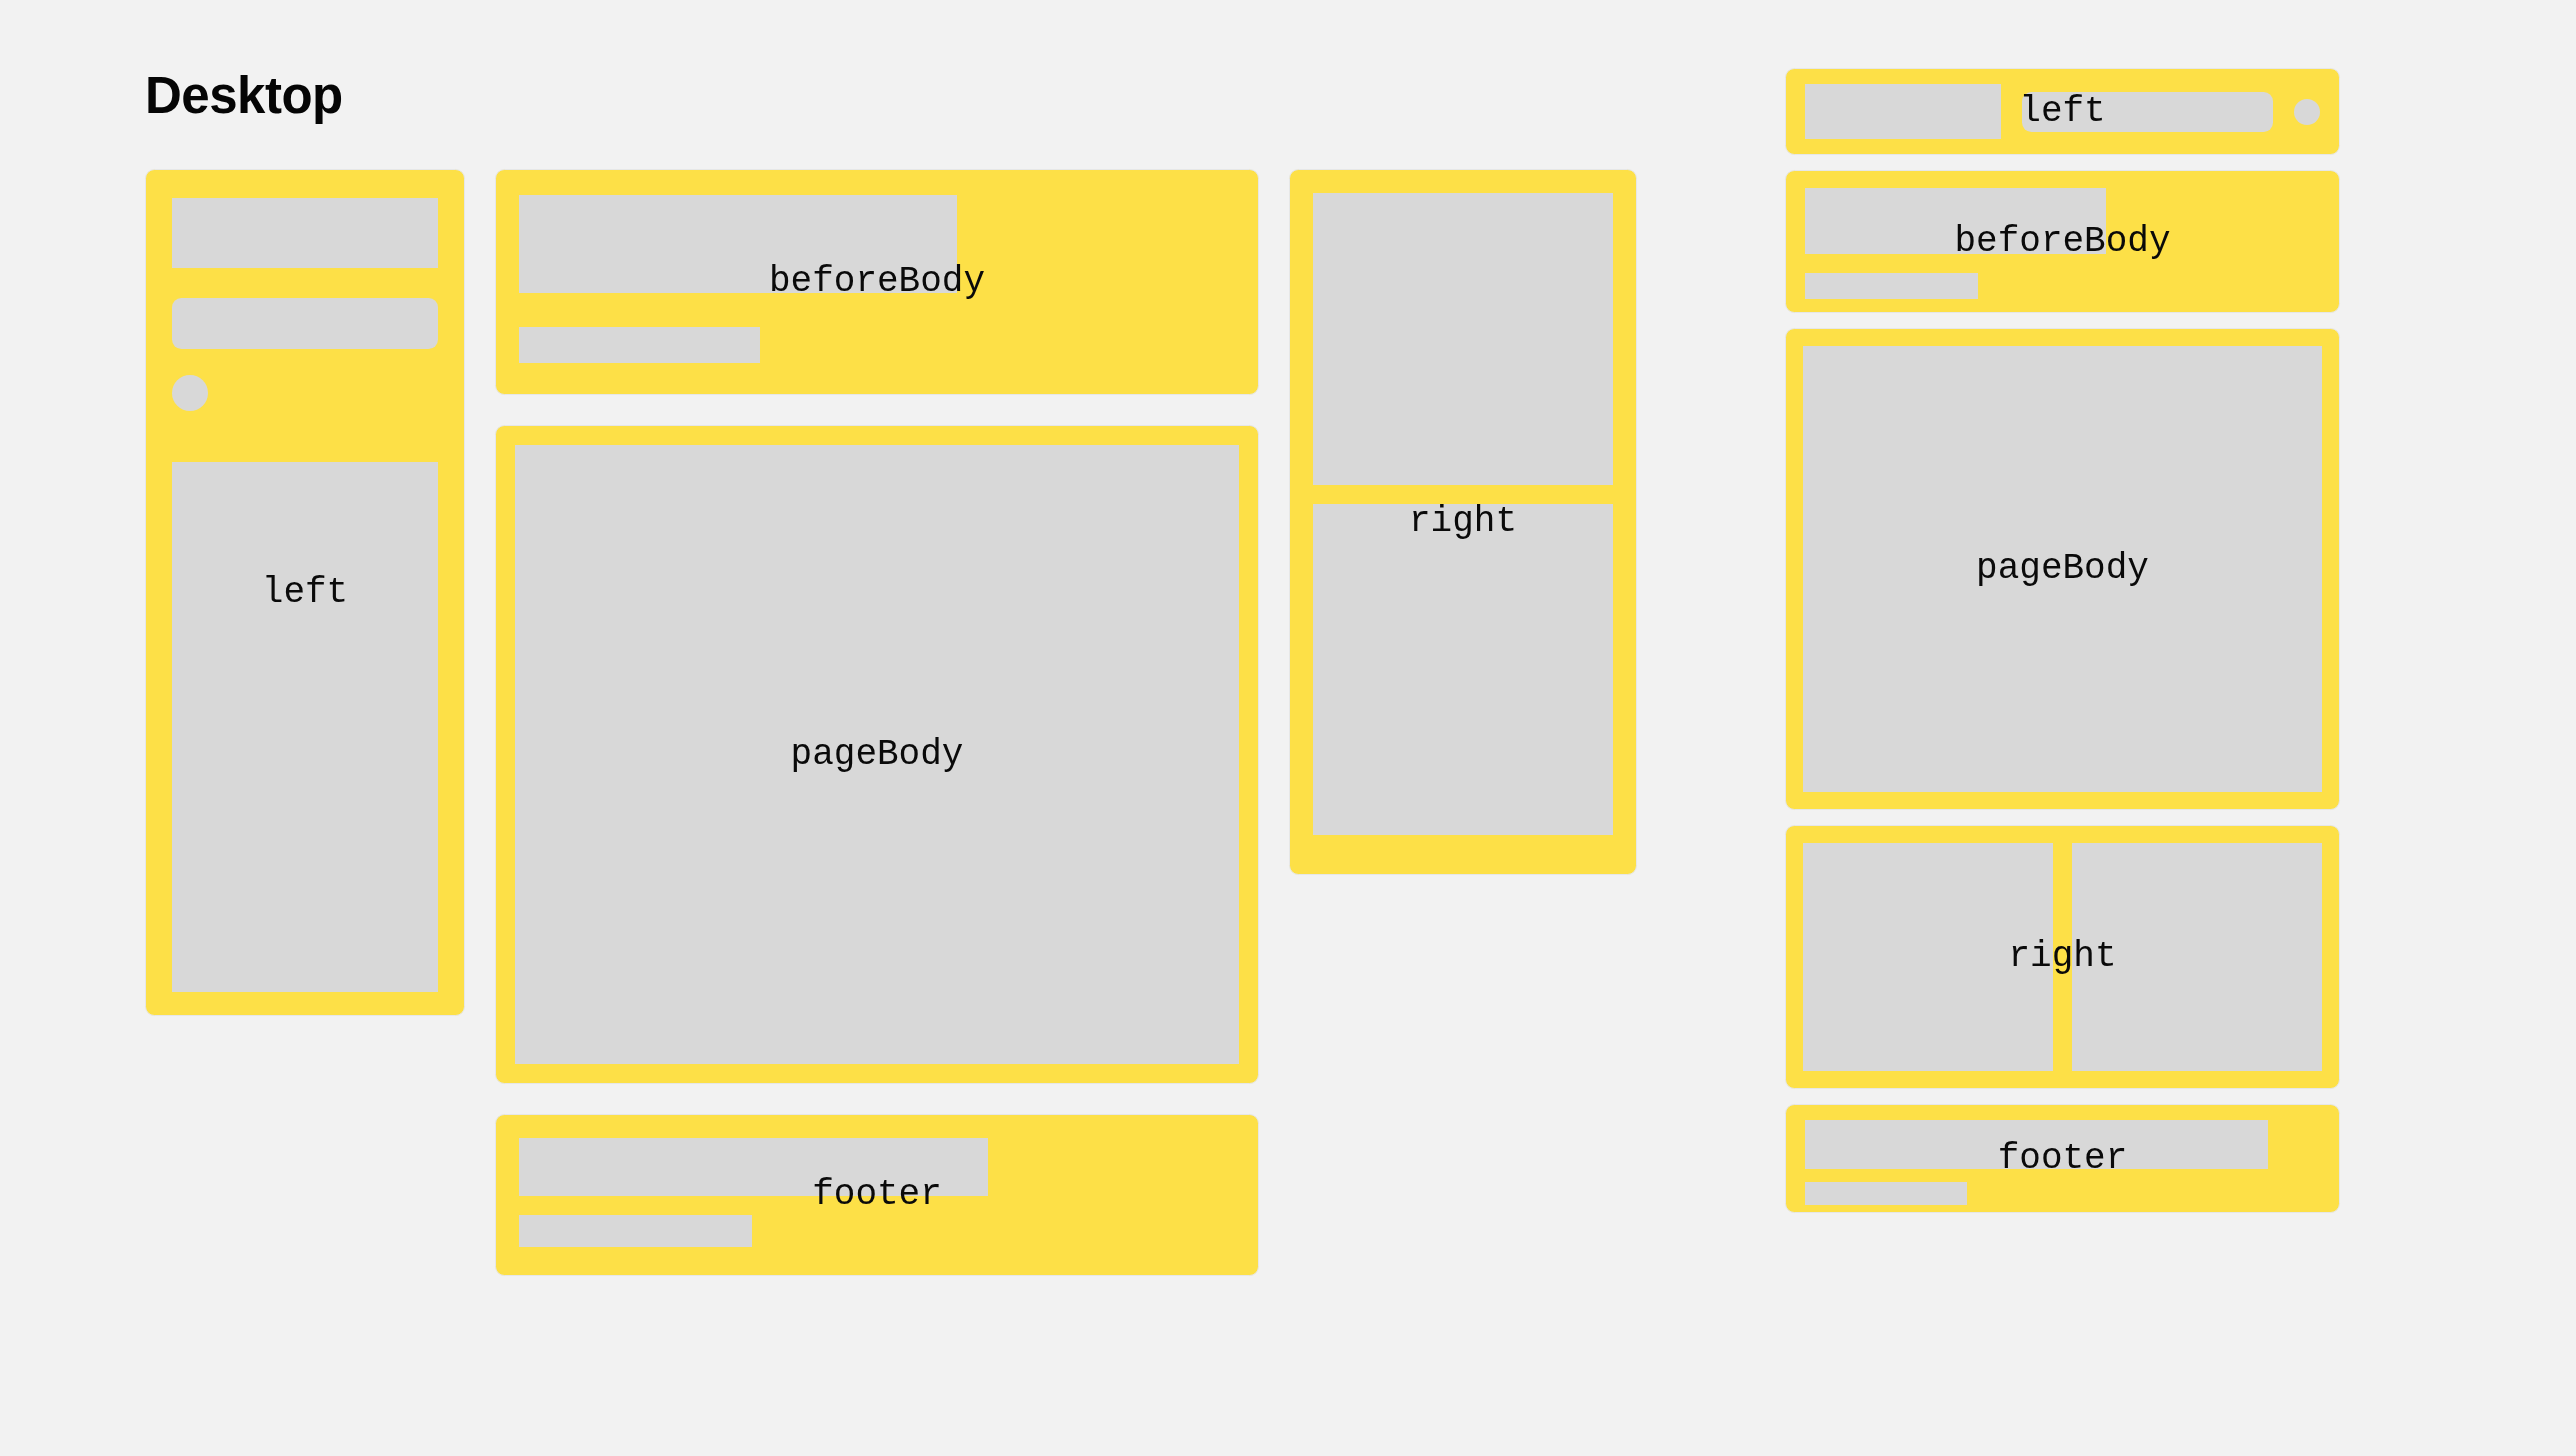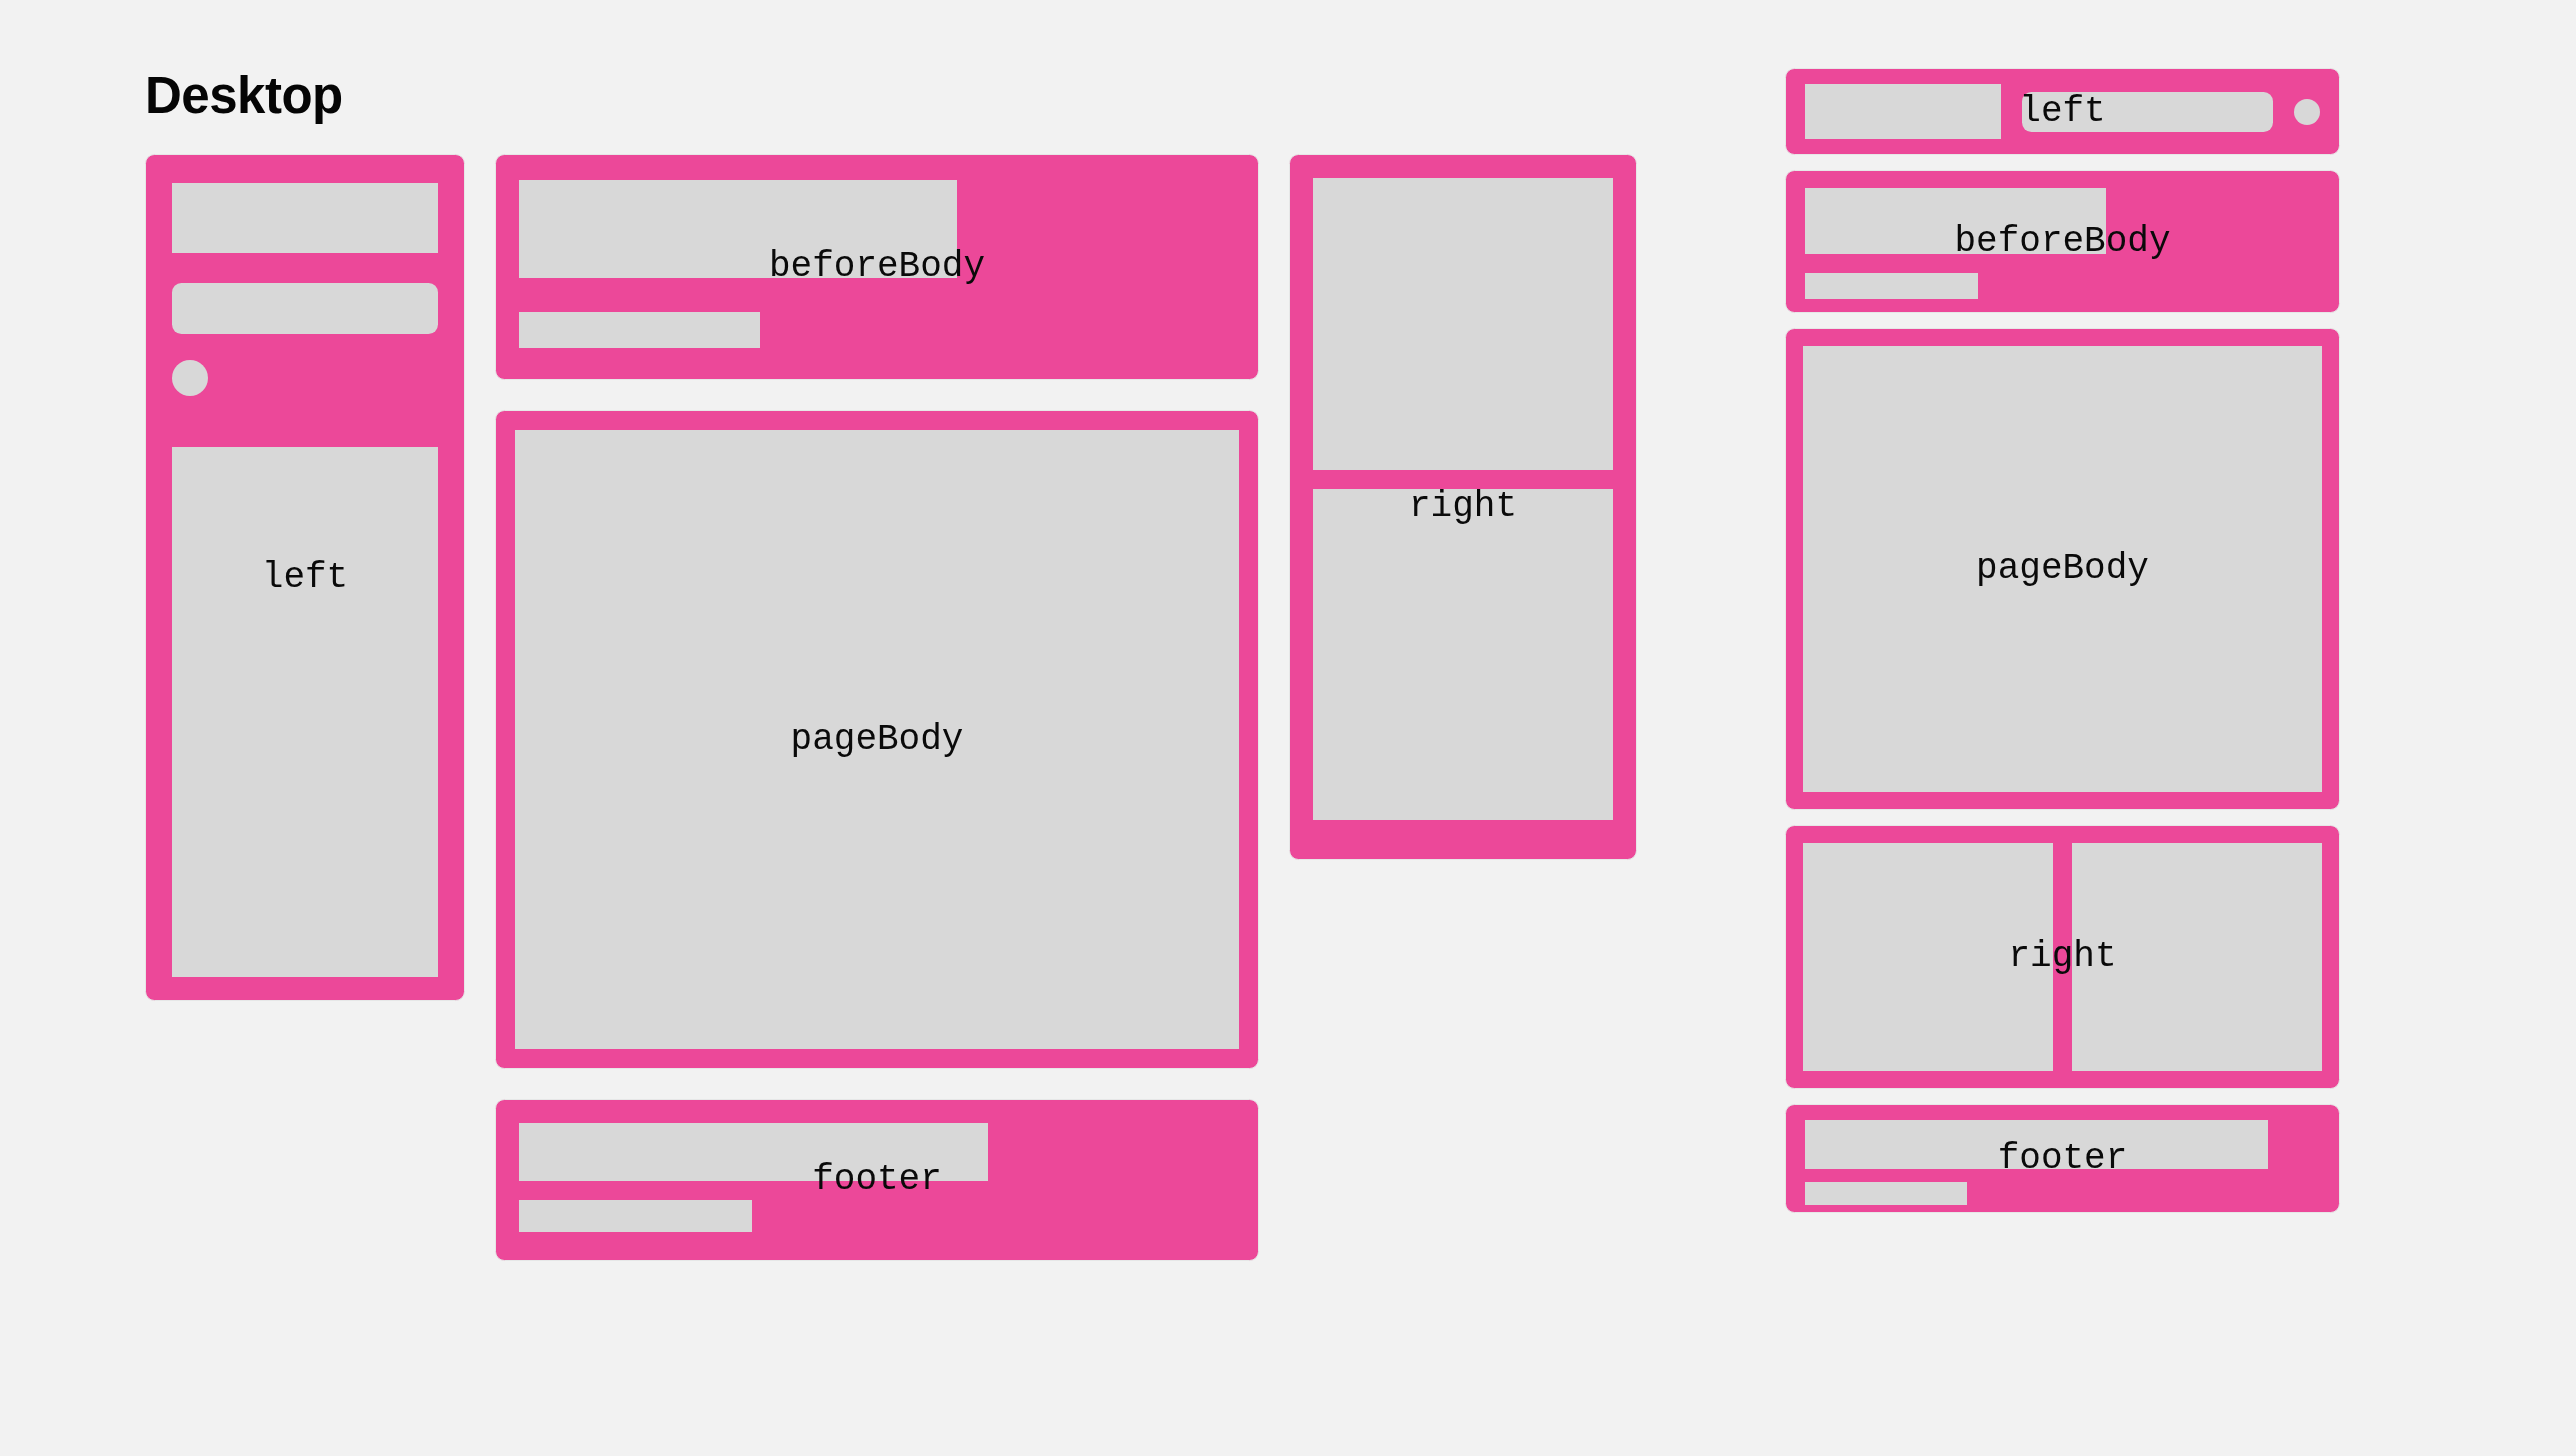--- a/index.html
+++ b/index.html
@@ -24,27 +24,27 @@
     box-sizing: border-box;
   }
 
   .section-title {
     font-family: "Liberation Sans", sans-serif;
     font-weight: bold;
     font-size: 51px;
     line-height: 1.1;
     letter-spacing: -0.5px;
     color: #050505;
-    margin: 0 0 30px 0;
+    margin: 0 0 45px 0;
     white-space: nowrap;
   }
 
   
   .card {
-    background: #ec4899;
+    background: #fde047;
     border: 1.9px solid #e6e7e7;
     border-radius: 9.4px;
     box-sizing: border-box;
     position: relative;
   }
 
   
   .blk {
     background: #d8d8d8;
     box-sizing: border-box;

